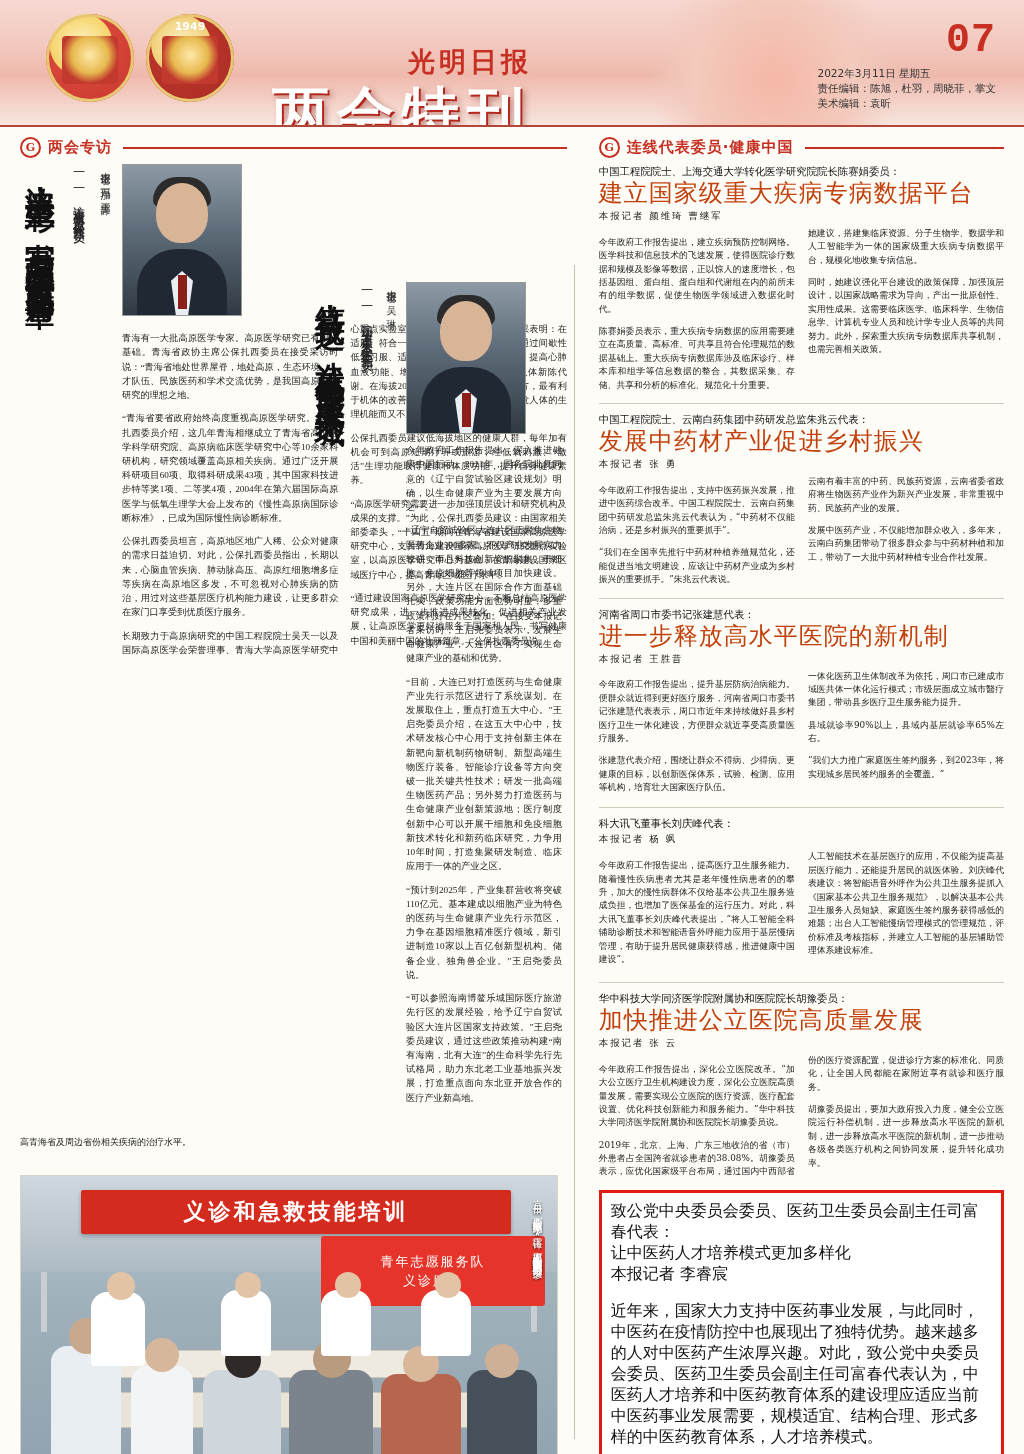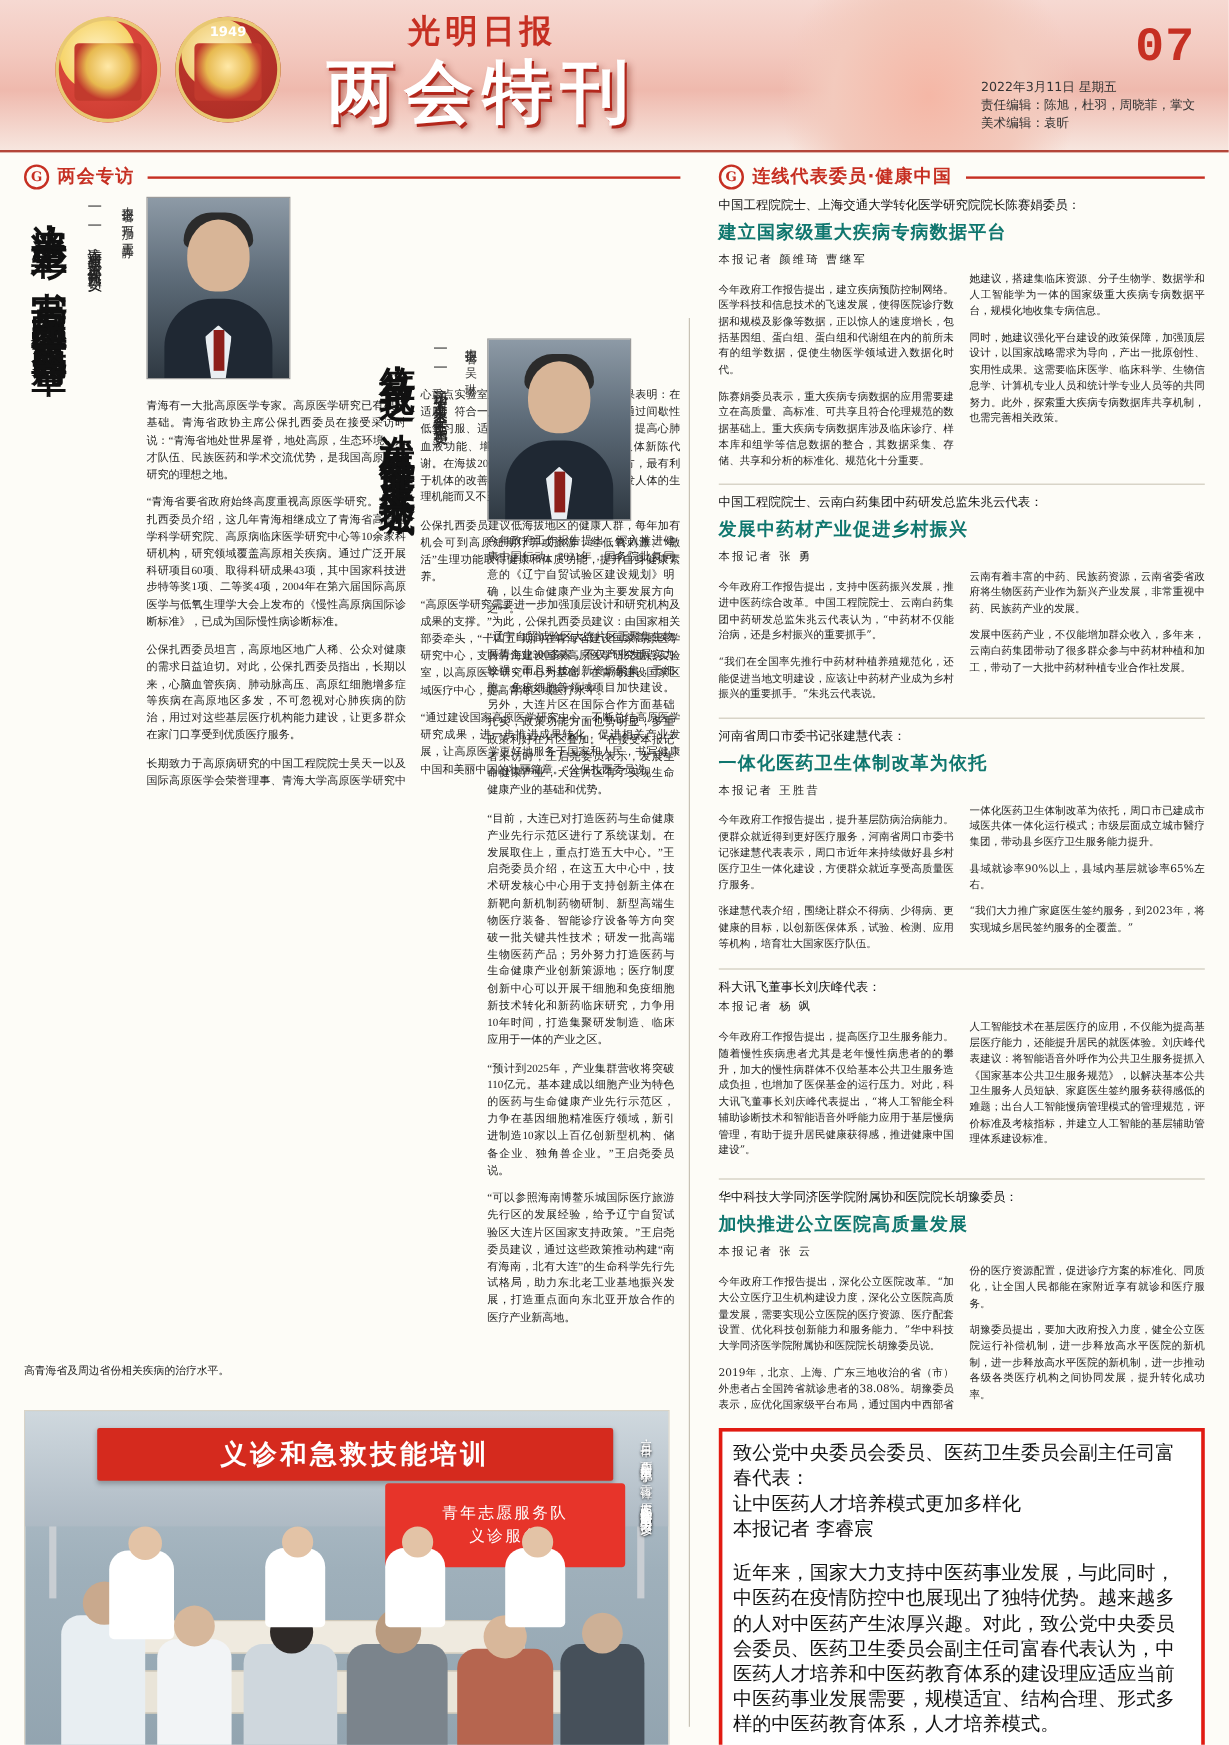--- a/index.html
+++ b/index.html
@@ -34,21 +34,22 @@
     position:absolute;top:6px;left:0;right:0;text-align:center;font-size:11px;color:#fff;font-weight:bold;
   }
   .emblem .ein{
     position:absolute;left:16px;top:22px;width:56px;height:48px;border-radius:4px;
     background:radial-gradient(circle at 50% 40%, #ffe9a8 0%, #e7b94f 45%, #c23a2d 70%);
   }
   .mast-title-wrap{position:absolute;left:272px;top:8px;}
   .mast-brand{
     font-family:"DejaVu Serif","Liberation Serif",serif;
     font-size:27px;color:#c62f22;letter-spacing:4px;font-weight:bold;
-    text-align:center;
+    text-align:right;
+    margin-top:36px;
   }
   .mast-main{
     font-family:"DejaVu Serif","Liberation Serif",serif;
     font-size:57px;line-height:62px;color:#ffffff;letter-spacing:8px;font-weight:bold;
     text-shadow:2px 2px 0 #b3271c,4px 4px 6px rgba(120,20,10,.45);
     margin-top:2px;
   }
   .pagenum{
     position:absolute;right:28px;top:18px;font-size:40px;color:#c62f22;font-weight:bold;
     font-family:Liberation Mono, monospace;letter-spacing:1px;
@@ -117,21 +118,21 @@
   .tcols2{column-count:2;column-gap:12px;}
 
   
   .art{margin-bottom:11px;}
   .art .kicker{
     font-size:10.4px;line-height:15px;color:#111;margin-bottom:2px;
     font-family:"DejaVu Serif","Liberation Serif",serif;
   }
   .art .headline{
     font-family:"DejaVu Serif","Liberation Serif",serif;
-    font-size:15px;line-height:25px;font-weight:bold;color:#0f766e;letter-spacing:1px;
+    font-size:24px;line-height:25px;font-weight:normal;color:#c2410c;letter-spacing:1px;
     margin:1px 0 4px 0;
   }
   .art .byline{font-size:9.4px;color:#222;margin-bottom:4px;letter-spacing:2px;}
   .art .body{
     font-family:"DejaVu Serif","Liberation Serif",serif;
     font-size:8.8px;line-height:13.4px;text-align:justify;color:#1b1b1b;
     column-count:2;column-gap:13px;
   }
   .hr-thin{height:1px;background:#cfcabc;margin:7px 0 8px 0;}
 
@@ -145,21 +146,21 @@
     position:relative;margin-top:8px;border:1px solid #d9d4c8;
     height:330px;overflow:hidden;
     background:linear-gradient(180deg,#b9c6cf 0%,#9fb0bb 40%,#8ea0ac 100%);
   }
   .banner{
     position:absolute;left:60px;top:14px;width:430px;height:44px;background:#d52a1e;border-radius:2px;
     color:#fff;font-family:"DejaVu Serif",serif;font-size:22px;font-weight:bold;letter-spacing:3px;
     display:flex;align-items:center;justify-content:center;box-shadow:0 2px 4px rgba(0,0,0,.25);
   }
   .banner2{
-    position:absolute;left:300px;top:60px;width:200px;height:70px;background:#e7342a;border-radius:3px;
+    position:absolute;left:300px;top:60px;width:224px;height:70px;background:#e7342a;border-radius:3px;
     color:#fff;font-size:13px;display:flex;flex-direction:column;align-items:center;justify-content:center;
     line-height:19px;letter-spacing:2px;
   }
   .tent{
     position:absolute;left:0;top:0;right:0;height:96px;
     background:linear-gradient(180deg,#cfd8de 0%,#aebac4 100%);
   }
   .tentpole{position:absolute;top:96px;width:6px;height:60px;background:#c9ced3;}
   .table-row{
     position:absolute;left:40px;right:40px;bottom:78px;height:34px;background:#e9e4d8;
@@ -271,21 +272,21 @@
           <p>今年政府工作报告提出，支持中医药振兴发展，推进中医药综合改革。中国工程院院士、云南白药集团中药研发总监朱兆云代表认为，“中药材不仅能治病，还是乡村振兴的重要抓手”。</p>
           <p>“我们在全国率先推行中药材种植养殖规范化，还能促进当地文明建设，应该让中药材产业成为乡村振兴的重要抓手。”朱兆云代表说。</p>
           <p>云南有着丰富的中药、民族药资源，云南省委省政府将生物医药产业作为新兴产业发展，非常重视中药、民族药产业的发展。</p>
           <p>发展中医药产业，不仅能增加群众收入，多年来，云南白药集团带动了很多群众参与中药材种植和加工，带动了一大批中药材种植专业合作社发展。</p>
         </div>
       </div>
       <div class="hr-thin"></div>
 
       <div class="art">
         <div class="kicker">河南省周口市委书记张建慧代表：</div>
-        <div class="headline">一体化医药卫生体制改革为依托</div>
+        <div class="headline">进一步释放高水平医院的新机制</div>
         <div class="byline">本报记者  王胜昔</div>
         <div class="body">
           <p>今年政府工作报告提出，提升基层防病治病能力。便群众就近得到更好医疗服务，河南省周口市委书记张建慧代表表示，周口市近年来持续做好县乡村医疗卫生一体化建设，方便群众就近享受高质量医疗服务。</p>
           <p>张建慧代表介绍，围绕让群众不得病、少得病、更健康的目标，以创新医保体系，试验、检测、应用等机构，培育壮大国家医疗队伍。</p>
           <p>一体化医药卫生体制改革为依托，周口市已建成市域医共体一体化运行模式；市级层面成立城市醫疗集团，带动县乡医疗卫生服务能力提升。</p>
           <p>县域就诊率90%以上，县域内基层就诊率65%左右。</p>
           <p>“我们大力推广家庭医生签约服务，到2023年，将实现城乡居民签约服务的全覆盖。”</p>
         </div>
       </div>
       <div class="hr-thin"></div>

